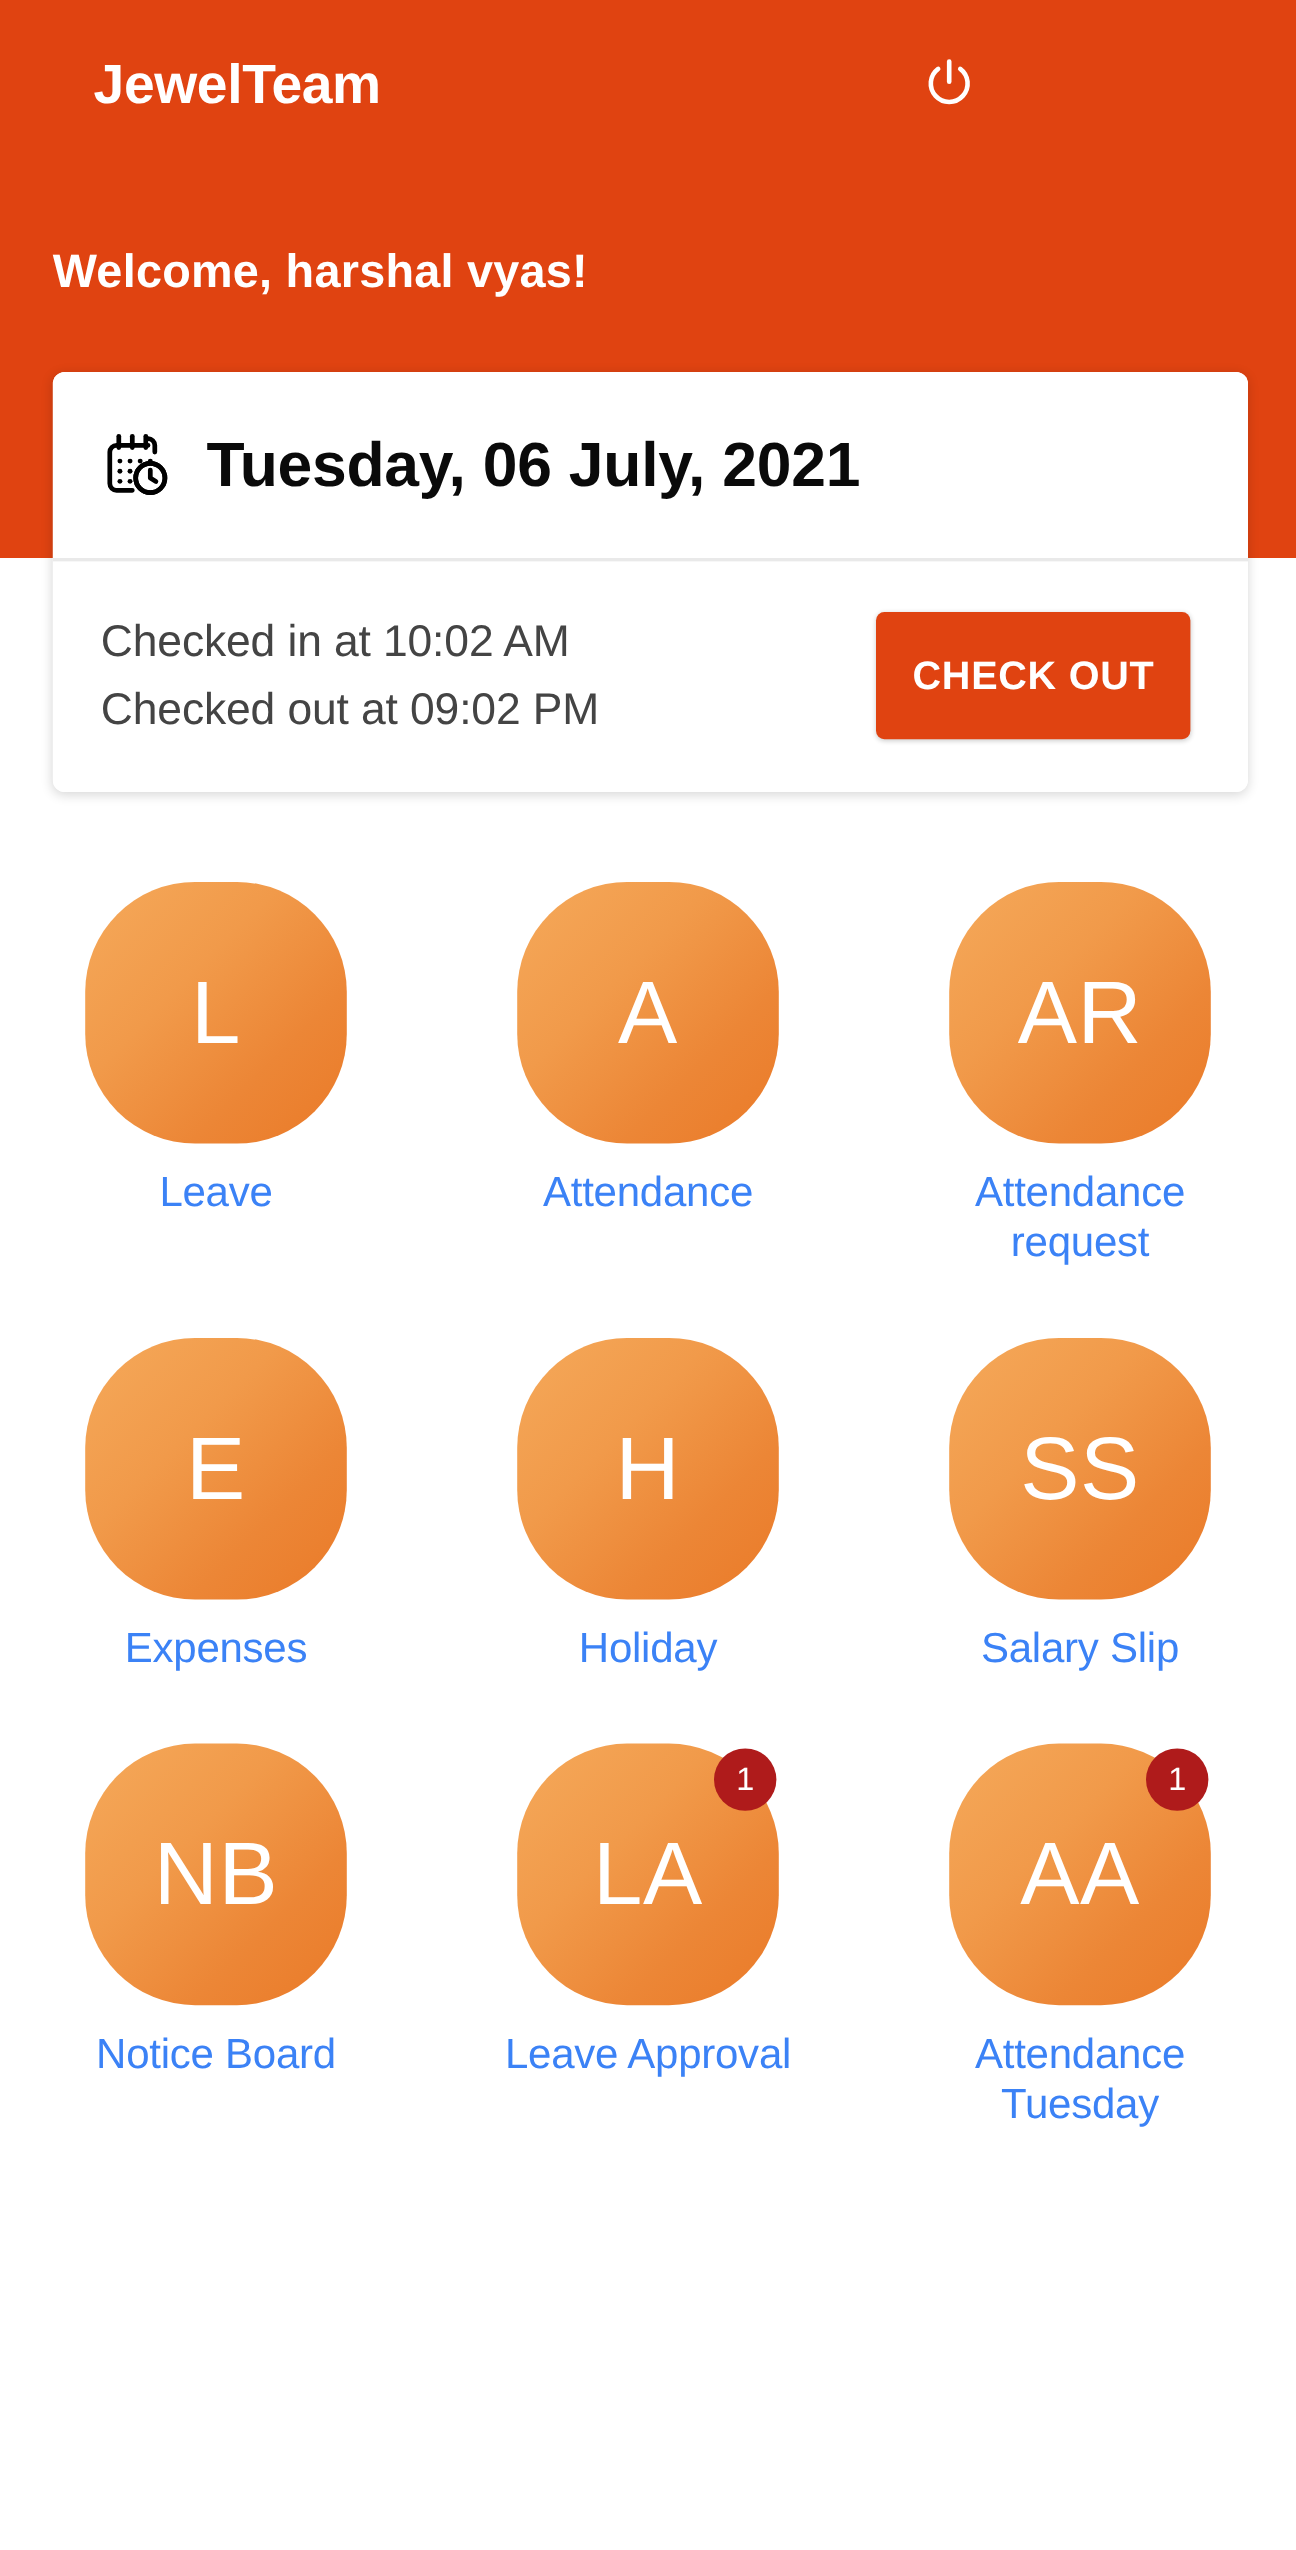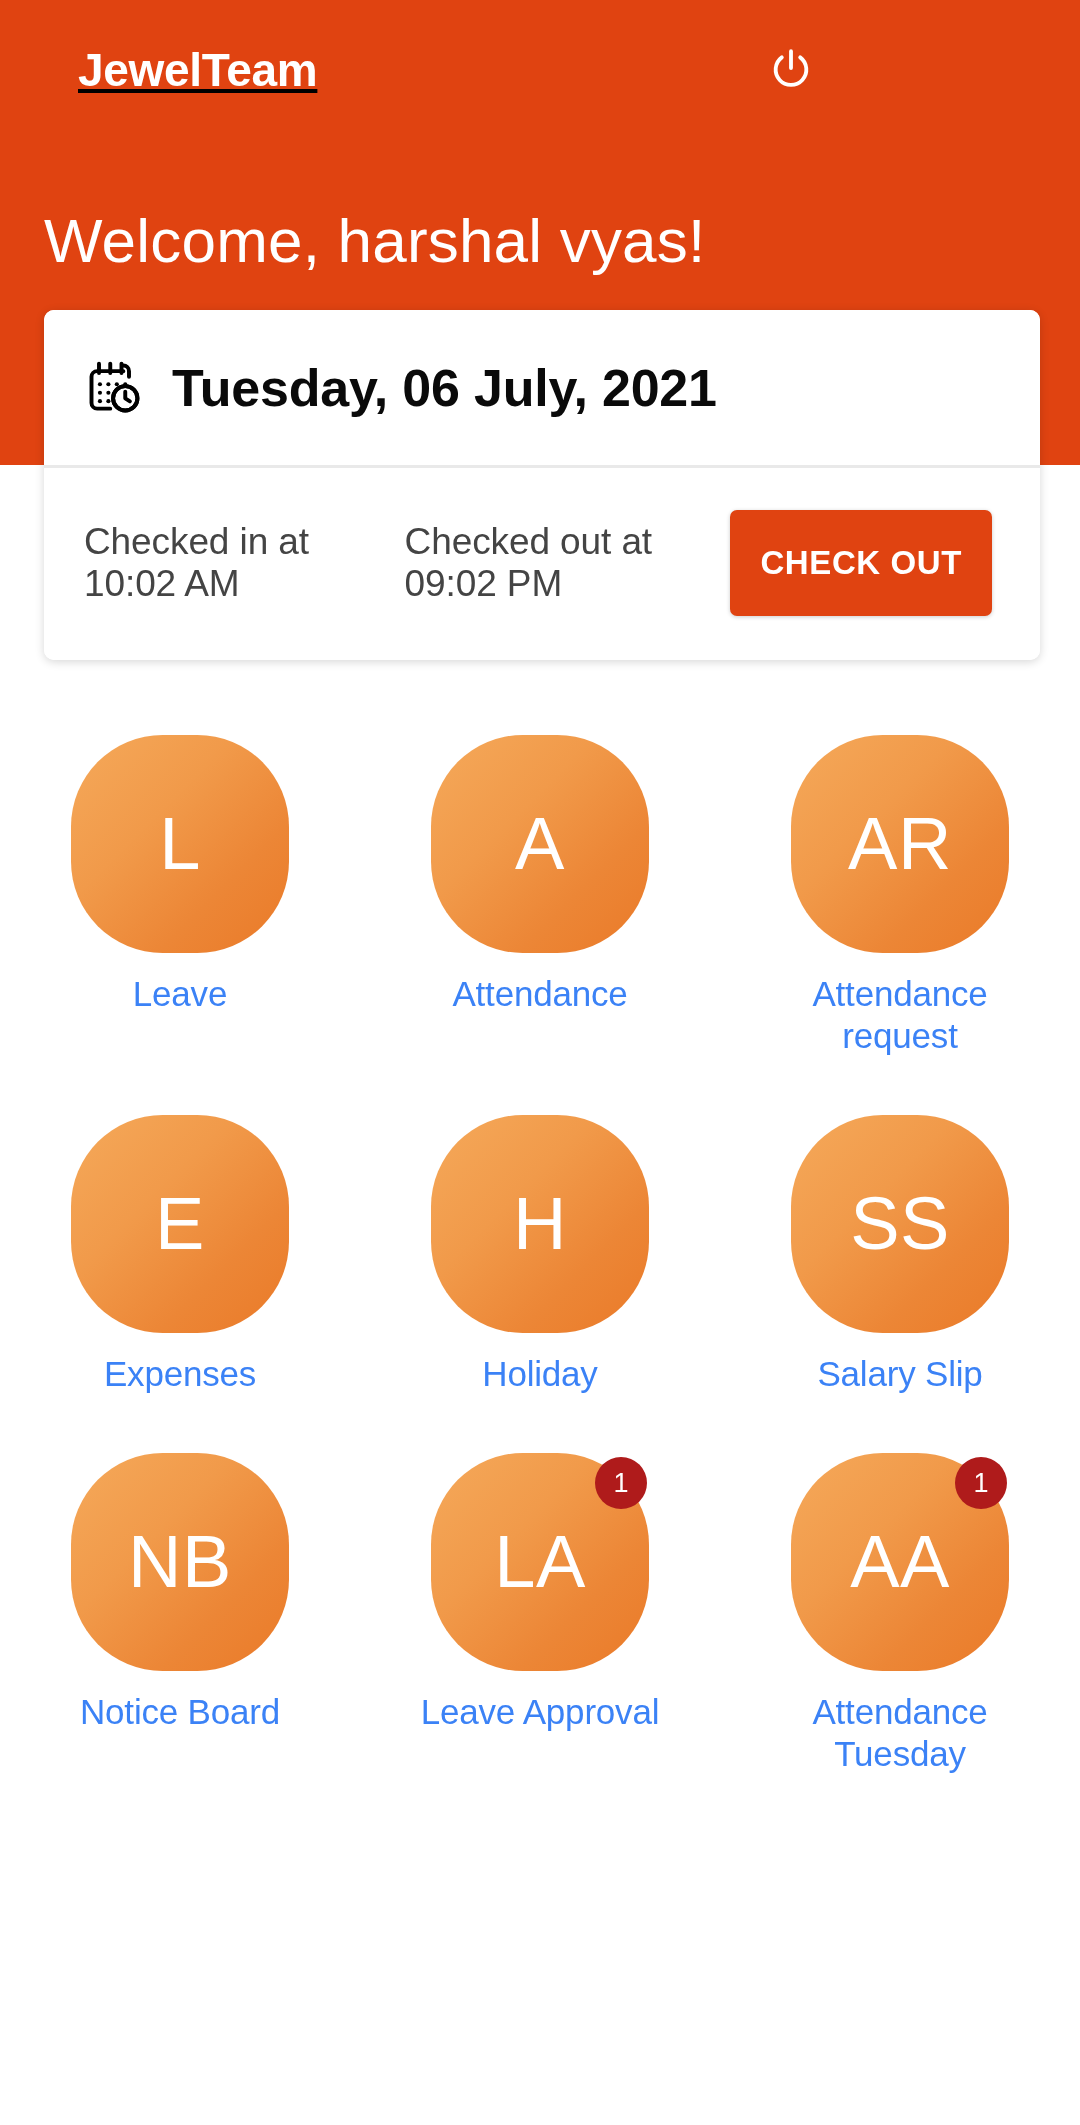--- a/index.html
+++ b/index.html
@@ -30,21 +30,20 @@
 
   .appbar {
     position: absolute;
     top: 0; left: 0;
     width: 871px;
     height: 140px;
     display: flex;
     align-items: center;
     justify-content: space-between;
     padding: 0 48px 0 78px;
-    text-decoration: underline;
   }
 
   .app-title {
     color: #ffffff;
     font-size: 46px;
     font-weight: bold;
     letter-spacing: -0.3px;
     line-height: 1;
   }
 
@@ -55,22 +54,22 @@
     align-items: center;
     justify-content: center;
     cursor: pointer;
   }
 
   .welcome {
     position: absolute;
     top: 205px;
     left: 44px;
     color: #ffffff;
-    font-size: 62px;
-    font-weight: normal;
+    font-size: 39px;
+    font-weight: bold;
     letter-spacing: 0.2px;
   }
 
   
   .status-card {
     position: absolute;
     top: 310px;
     left: 44px;
     width: 996px;
     border-radius: 10px;
@@ -111,21 +110,21 @@
   .check-row {
     display: flex;
     align-items: center;
     justify-content: space-between;
     padding: 42px 48px 44px 40px;
     background: #ffffff;
   }
 
   .check-times {
     display: flex;
-    flex-direction: row;
+    flex-direction: column;
     gap: 14px;
   }
 
   .check-line {
     font-size: 37px;
     color: #444444;
     letter-spacing: -0.1px;
   }
 
   .checkout-btn {

